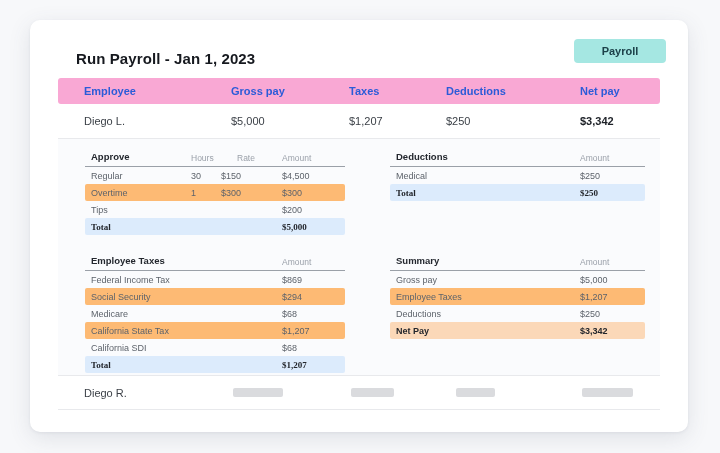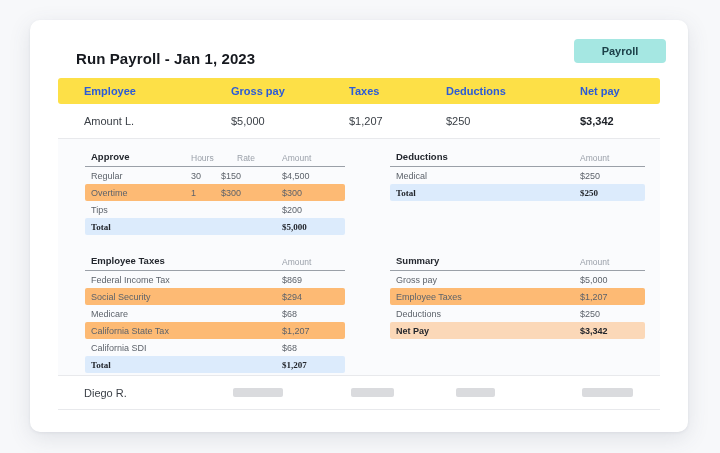--- a/index.html
+++ b/index.html
@@ -21,21 +21,21 @@
   }
   .approve-btn {
     position:absolute; right:22px; top:19px; width:92px; height:24px;
     background:#a5e7e2; color:#1c4149; font-weight:bold; font-size:11px;
     border:none; border-radius:4px; cursor:pointer;
     font-family:"Liberation Sans", sans-serif;
   }
   
   .thead {
     position:absolute; left:28px; top:58px; width:602px; height:26px;
-    background:#fde047; border-radius:3px;
+    background:#f9a8d4; border-radius:3px;
   }
   .col { position:absolute; top:0; height:100%; display:flex; align-items:center; font-size:11px; white-space:nowrap; }
   .c1{left:26px} .c2{left:173px} .c3{left:291px} .c4{left:388px} .c5{left:522px}
   .thead .col { color:#2b5bd8; font-weight:bold; }
   .trow {
     position:absolute; left:28px; top:84px; width:602px; height:34px;
     color:#3a3f46; font-size:11px; cursor:pointer;
   }
   .trow .strong { font-weight:bold; color:#1d2127; }
   .divider { position:absolute; left:28px; width:602px; height:1px; background:#e8e9ec; }
@@ -75,21 +75,21 @@
 
   <div class="thead">
     <div class="col c1">Employee</div>
     <div class="col c2">Gross pay</div>
     <div class="col c3">Taxes</div>
     <div class="col c4">Deductions</div>
     <div class="col c5">Net pay</div>
   </div>
 
   <div class="trow">
-    <div class="col c1">Amount L.</div>
+    <div class="col c1">Diego L.</div>
     <div class="col c2">$5,000</div>
     <div class="col c3">$1,207</div>
     <div class="col c4">$250</div>
     <div class="col c5 strong">$3,342</div>
   </div>
 
   <div class="divider d1"></div>
 
   <div class="detail">
 

